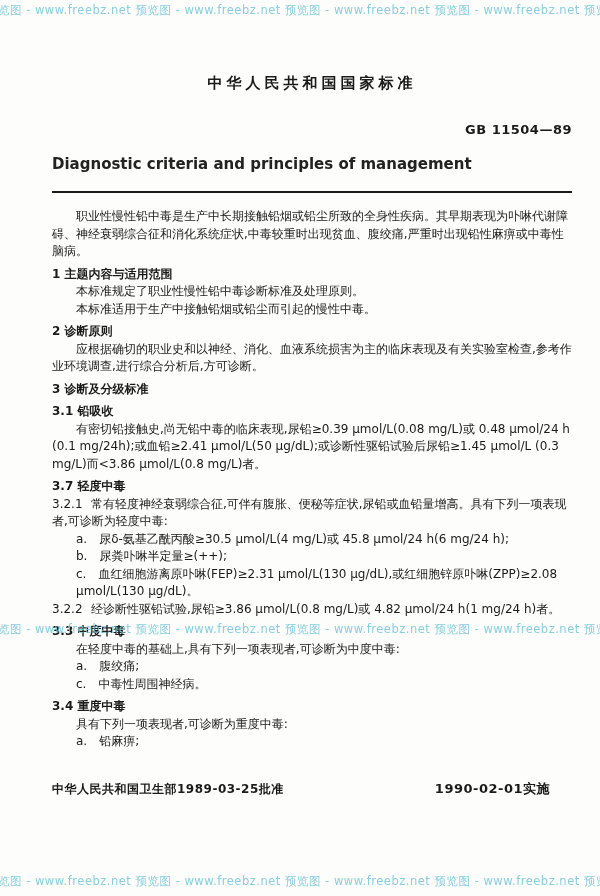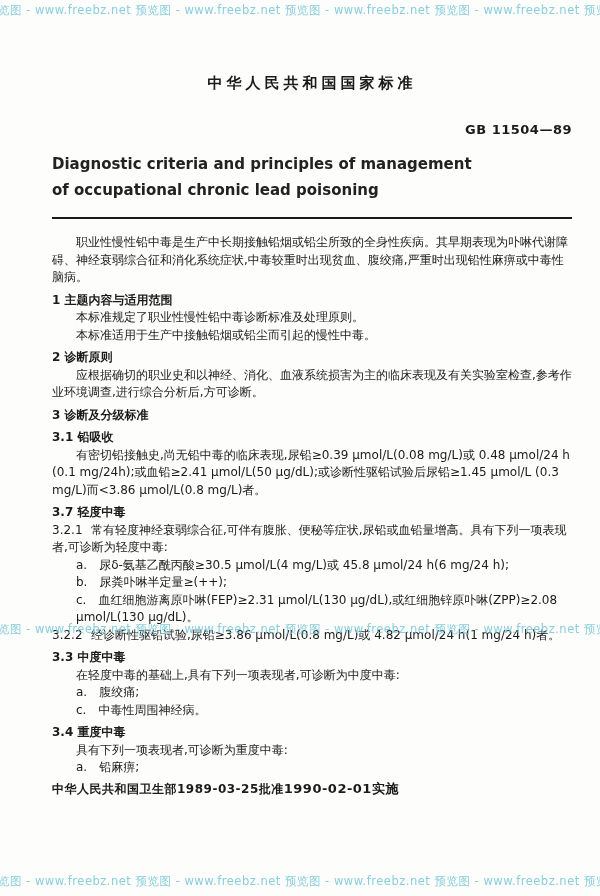--- a/index.html
+++ b/index.html
@@ -33,21 +33,21 @@
   
   .doc-body{margin-top:15px;font-size:12px;line-height:1.46;}
   .doc-body p{margin:0;}
   .bp{text-indent:2em;}
   .hd{font-weight:bold;margin-top:5px !important;}
   .np .num{font-weight:normal;margin-right:.7em;}
   .li{margin-left:2em !important;}
   
   .footer{
     position:absolute;left:52px;right:50px;top:780px;
-    display:flex;justify-content:flex-start;align-items:baseline;
+    display:flex;justify-content:space-between;align-items:baseline;
     font-weight:bold;
   }
   .footer .approval{font-size:12px;letter-spacing:.5px;}
   .footer .impl{font-size:13px;letter-spacing:.5px;}
   
   .wm{
     position:absolute;left:-14px;width:640px;
     font-size:11.5px;letter-spacing:.5px;white-space:nowrap;overflow:hidden;
     color:#74c6d8;opacity:.85;z-index:5;pointer-events:none;
   }
@@ -60,21 +60,20 @@
 
 <div class="page">
 
   <div class="std-label">中华人民共和国国家标准</div>
 
   <div class="title-row">
     <span class="std-number">GB 11504—89</span>
   </div>
 
   <div class="subtitle-en">Diagnostic criteria and principles of management</div>
-  <div class="subtitle-en">of occupational chronic lead poisoning</div>
 
   <hr class="rule">
 
   <div class="doc-body">
     <p class="bp">职业性慢性铅中毒是生产中长期接触铅烟或铅尘所致的全身性疾病。其早期表现为卟啉代谢障碍、神经衰弱综合征和消化系统症状,中毒较重时出现贫血、腹绞痛,严重时出现铅性麻痹或中毒性脑病。</p>
 
     <p class="hd">1 主题内容与适用范围</p>
     <p class="bp">本标准规定了职业性慢性铅中毒诊断标准及处理原则。</p>
     <p class="bp">本标准适用于生产中接触铅烟或铅尘而引起的慢性中毒。</p>
 

